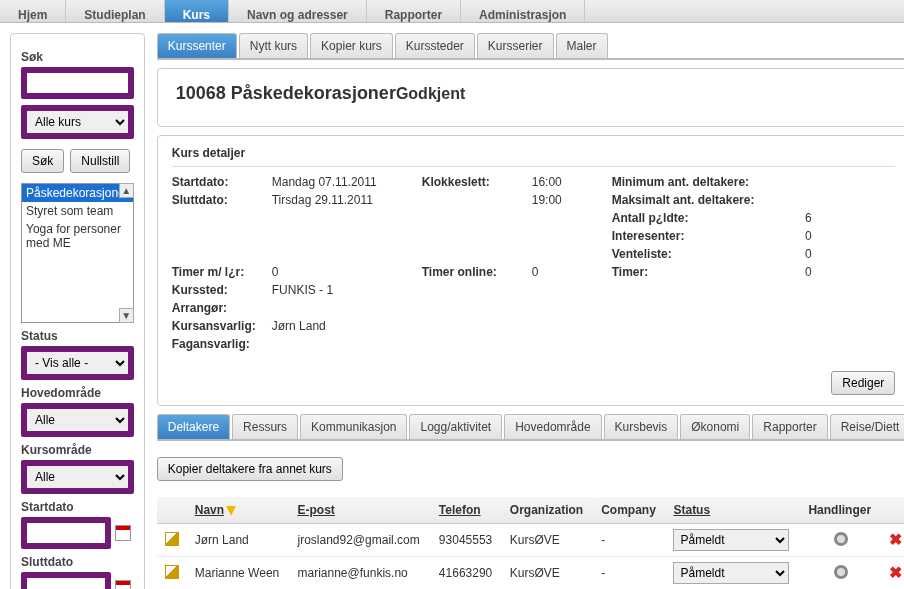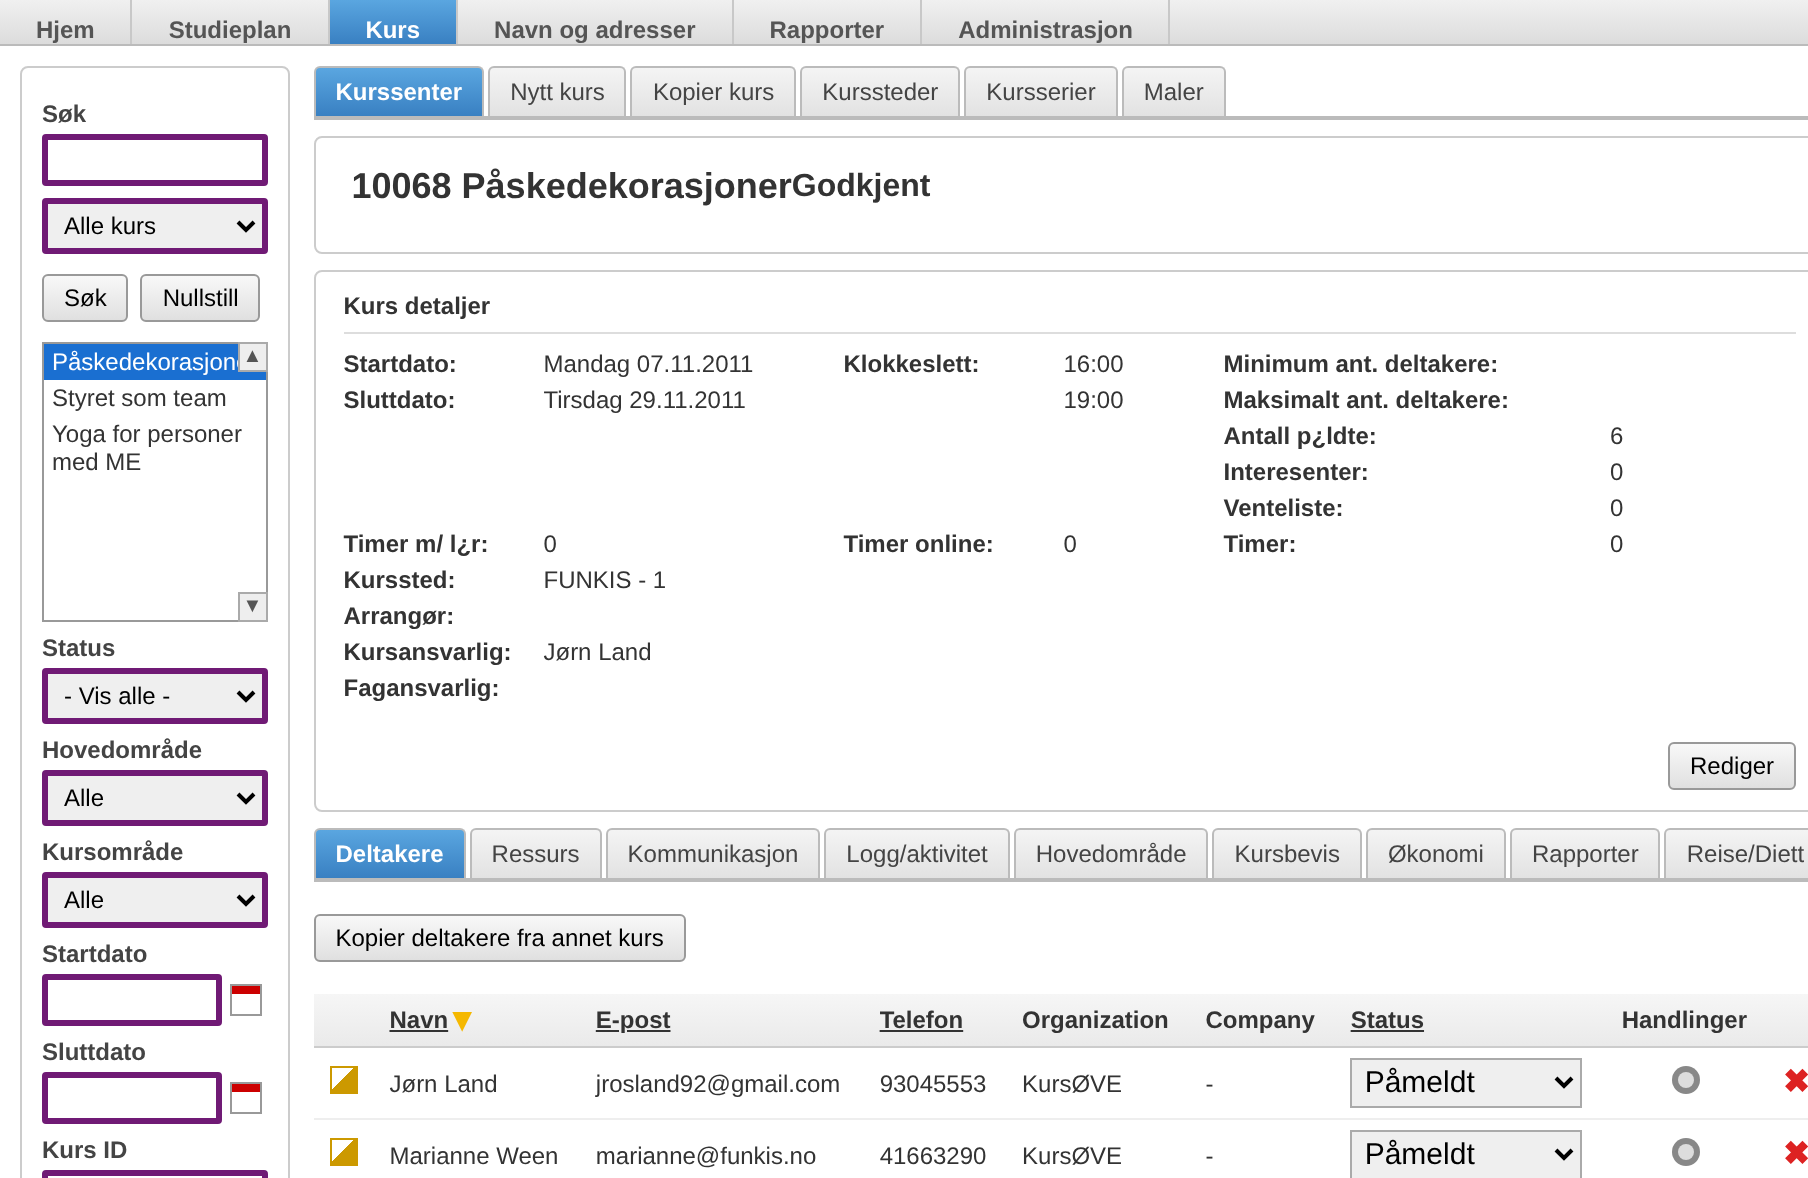--- a/index.html
+++ b/index.html
@@ -8,39 +8,39 @@
   
   .topnav { display: flex; background: linear-gradient(#f0f0f0, #dcdcdc); border-bottom: 1px solid #bbb; height: 23px; }
   .topnav-item { padding: 8px 18px; cursor: pointer; border-right: 1px solid #c8c8c8; font-weight: bold; color: #555; }
   .topnav-item.active { background: linear-gradient(#5aa6e0, #3980c2); color: #fff; }
 
   .main { display: flex; gap: 12px; padding: 10px 10px 0 10px; }
 
   
   .sidebar { width: 210px; border: 1px solid #ccc; border-radius: 4px; padding: 10px; background: #fff; }
   .field-label { font-weight: bold; margin: 6px 0 3px; color: #444; display:block; }
-  .text-input, .select-input { width: 100%; border: 3px solid #701a75; padding: 3px 4px; font-size: 12px; border-radius: 2px; }
+  .text-input, .select-input { width: 100%; border: 6px solid #701a75; padding: 3px 4px; font-size: 12px; border-radius: 2px; }
   .btn-row { margin: 10px 0; display: flex; gap: 6px; }
   .btn { background: linear-gradient(#f8f8f8, #e0e0e0); border: 1px solid #999; border-radius: 3px; padding: 4px 10px; cursor: pointer; font-size: 12px; }
   .listbox { width: 100%; height: 140px; border: 1px solid #999; overflow-y: auto; font-size: 12px; }
   .listbox-item { padding: 2px 4px; cursor: pointer; }
   .listbox-item.selected { background: #1a6fd1; color: #fff; }
   .date-row { display:flex; align-items:center; gap:4px; }
   .date-row input { width: 90px; }
   .cal-icon { width:16px; height:16px; border:1px solid #999; background:#fff; display:inline-block; position:relative;}
   .cal-icon::before { content:''; position:absolute; top:0; left:0; right:0; height:4px; background:#c00;}
   .scroll-arrows { float:right; width:16px; }
   .scroll-arrows span { display:block; width:15px; height:15px; border:1px solid #aaa; background:#eee; text-align:center; line-height:13px; font-size:10px; color:#555; cursor:pointer;}
 
   
   .content { flex:1; display:flex; flex-direction:column; gap:8px; }
 
   .subtabs, .subtabs2 { display:flex; gap:2px; border-bottom: 2px solid #bbb; }
   .subtab { padding: 5px 10px; background: linear-gradient(#f4f4f4,#e2e2e2); border:1px solid #bbb; border-bottom:none; border-radius:3px 3px 0 0; cursor:pointer; font-size:12px; color:#444;}
-  .subtab.active { background: linear-gradient(#5aa6e0, #3980c2); color:#fff; font-weight:bold; }
+  .subtab.active { background: linear-gradient(#5aa6e0, #3980c2); color:#fff; font-weight:normal; }
 
   .panel { border:1px solid #ccc; border-radius:4px; padding: 14px 18px; background:#fff; }
   .title-row { display:flex; align-items:center; margin-bottom: 8px; }
   .course-title { font-size:18px; font-weight:bold; }
   .course-status { font-size:16px; font-weight:bold; }
 
   .details-panel { border:1px solid #ccc; border-radius:4px; padding: 10px 14px; }
   .details-header { font-weight:bold; padding-bottom:6px; border-bottom:1px solid #ddd; margin-bottom:8px; }
   .details-grid { display:grid; grid-template-columns: 100px 150px 110px 80px 170px 30px; row-gap:4px; font-size:12px; }
   .details-grid .lbl { font-weight:bold; }
@@ -51,21 +51,21 @@
 
   table.participants { width:100%; border-collapse:collapse; font-size:12px; }
   table.participants th { text-align:left; padding:6px 8px; border-bottom:1px solid #ccc; background:linear-gradient(#f6f6f6,#eaeaea); font-weight:bold; }
   table.participants th .sort-icon { display:inline-block; width:10px; height:10px; background:#f5b800; margin-left:2px; vertical-align:middle; clip-path: polygon(0 0,100% 0,50% 100%);}
   table.participants th.underlined span { text-decoration: underline; }
   table.participants td { padding:5px 8px; border-bottom:1px solid #eee; }
   .edit-icon { width:14px; height:14px; display:inline-block; border:1px solid #c90; background:linear-gradient(135deg,#fff 45%,#c90 45%); cursor:pointer;}
   .gear-icon { width:14px; height:14px; display:inline-block; border-radius:50%; background:#888; position:relative; cursor:pointer;}
   .gear-icon::after { content:''; position:absolute; inset:3px; background:#ddd; border-radius:50%;}
   .delete-icon { color:#d22; font-weight:bold; font-size:16px; cursor:pointer; display:inline-block; line-height:14px;}
-  .status-select { width:116px; border:1px solid #aaa; padding:2px; font-size:15px;}
+  .status-select { width:116px; border:1px solid #aaa; padding:2px; font-size:12px;}
 </style>
 </head>
 <body>
 
 <div class="topnav">
   <div class="topnav-item">Hjem</div>
   <div class="topnav-item">Studieplan</div>
   <div class="topnav-item active">Kurs</div>
   <div class="topnav-item">Navn og adresser</div>
   <div class="topnav-item">Rapporter</div>

